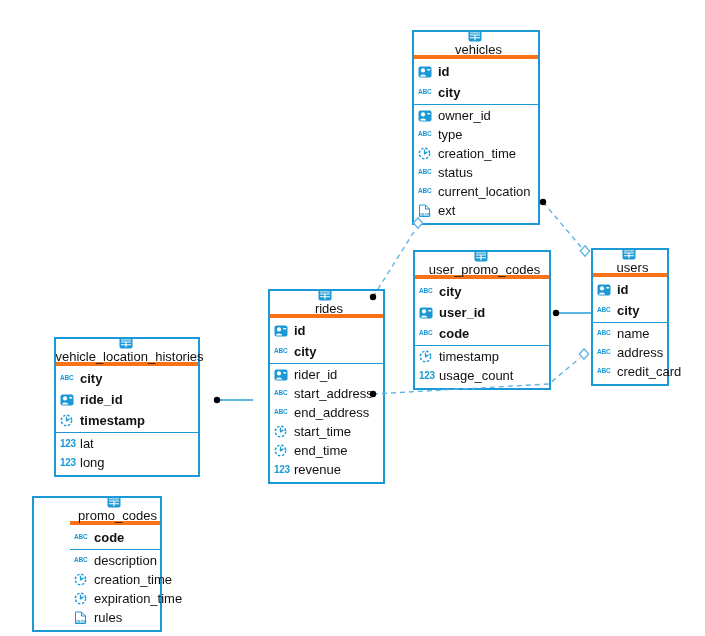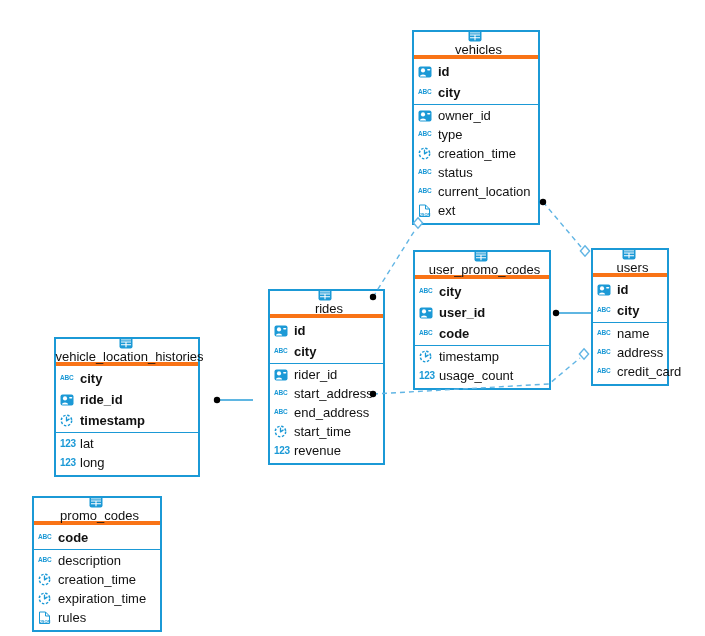--- a/index.html
+++ b/index.html
@@ -280,20 +280,29 @@
             <span class="ficon">
               <svg width="13" height="13" viewBox="0 0 13 13">
                 <circle cx="6.5" cy="6.5" r="5.2" fill="none" stroke="#1b99d6" stroke-width="1.5" stroke-dasharray="2.4,1.7"></circle>
                 <path d="M6.5 6.9 L6.5 3.2 M6.5 6.9 L9.1 5.1" stroke="#1b99d6" stroke-width="1.3" stroke-linecap="round" fill="none"></path>
               </svg>
             </span>
             <span class="fname">start_time</span>
           </div>
           <div class="field-row">
             <span class="ficon">
+              <svg width="13" height="13" viewBox="0 0 13 13">
+                <circle cx="6.5" cy="6.5" r="5.2" fill="none" stroke="#1b99d6" stroke-width="1.5" stroke-dasharray="2.4,1.7"></circle>
+                <path d="M6.5 6.9 L6.5 3.2 M6.5 6.9 L9.1 5.1" stroke="#1b99d6" stroke-width="1.3" stroke-linecap="round" fill="none"></path>
+              </svg>
+            </span>
+            <span class="fname">end_time</span>
+          </div>
+          <div class="field-row">
+            <span class="ficon">
               <span class="num-glyph">123</span>
             </span>
             <span class="fname">revenue</span>
           </div>
         </div>
       </div>
       <div class="table-node" style="left: 30px; top: 337px; width: 146px; margin-left: 24px;">
         <div class="tbl-header">
           <span class="ficon">
             <svg width="14" height="12" viewBox="0 0 14 12">
@@ -339,21 +348,21 @@
             <span class="fname">lat</span>
           </div>
           <div class="field-row">
             <span class="ficon">
               <span class="num-glyph">123</span>
             </span>
             <span class="fname">long</span>
           </div>
         </div>
       </div>
-      <div class="table-node" style="left: 32px; top: 496px; width: 130px;">
+      <div class="table-node" style="left: 32px; top: 496px; width: 130px; padding-left: 36px;">
         <div class="tbl-header">
           <span class="ficon">
             <svg width="14" height="12" viewBox="0 0 14 12">
               <rect x="0.5" y="0.5" width="13" height="11" rx="2" fill="#1b99d6"></rect>
               <rect x="2" y="2" width="10" height="1.6" fill="rgba(255,255,255,0.55)"></rect>
               <path d="M2 5 H12 M2 7.8 H12 M7 5 V10.3" stroke="#fff" stroke-width="1.1" fill="none"></path>
             </svg>
           </span>
           <span class="tbl-title">promo_codes</span>
         </div>

